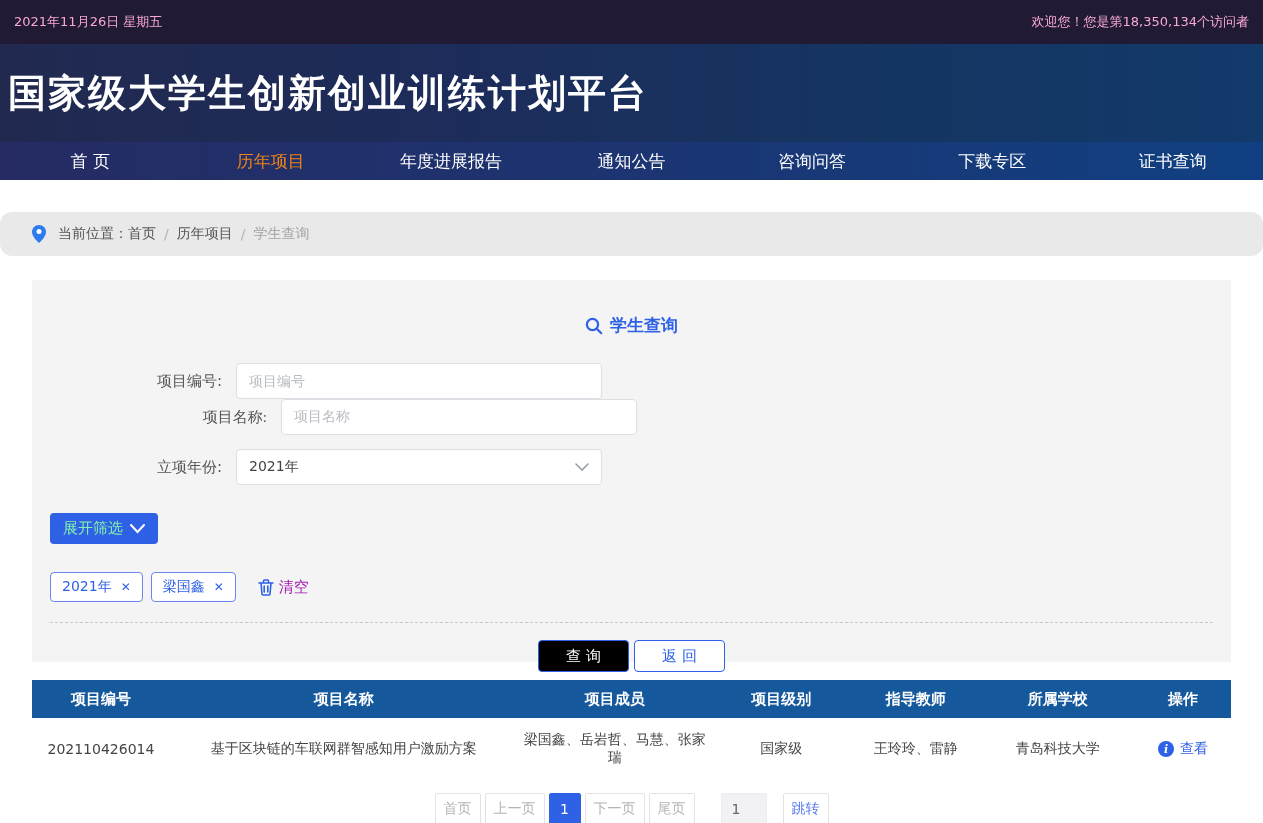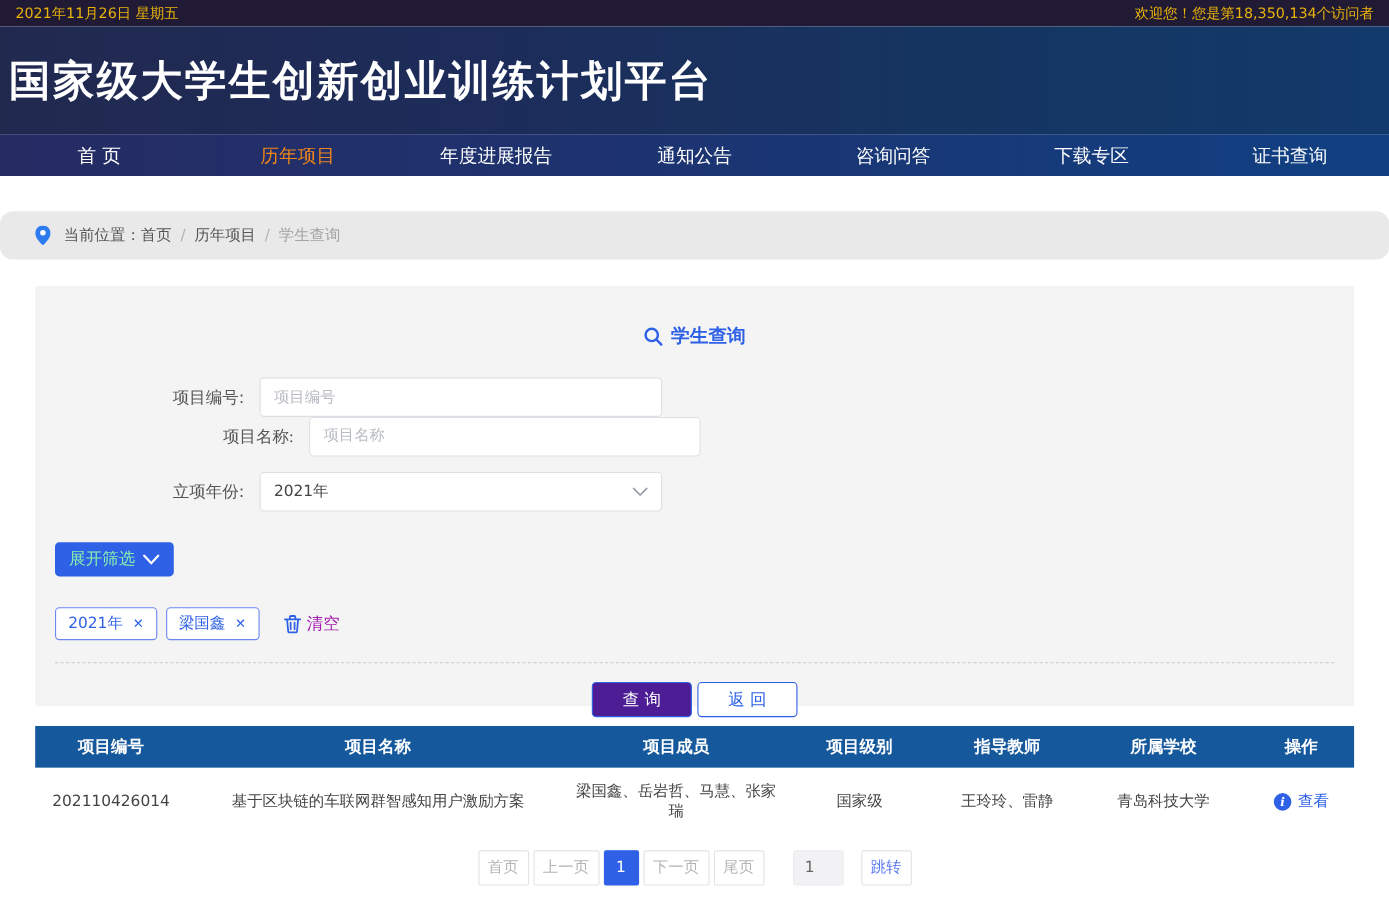--- a/index.html
+++ b/index.html
@@ -1,20 +1,20 @@
 <!DOCTYPE html>
 <html><head>
 <meta charset="utf-8">
 <style>
   * { margin:0; padding:0; box-sizing:border-box; }
   html,body { width:1263px; background:#fff; font-family:"DejaVu Sans","Liberation Sans",sans-serif; }
   body { height:823px; overflow:hidden; }
 
   
-  .topbar { height:24px; background:#201a35; color:#eab308; display:flex; justify-content:space-between; align-items:center; padding:0 14px; font-size:13px; }
+  .topbar { height:44px; background:#201a35; color:#f9a8d4; display:flex; justify-content:space-between; align-items:center; padding:0 14px; font-size:13px; }
 
   
   .banner { height:98px; background:linear-gradient(90deg,#21294f 0%,#1d2c5a 35%,#153561 70%,#123a6b 100%); display:flex; align-items:center; padding-left:8px; }
   .banner-title { color:#fff; font-size:38px; font-weight:700; letter-spacing:2px; }
 
   
   .nav { height:38px; display:flex; background:linear-gradient(90deg,#262b63 0%,#1d3370 45%,#104082 100%); }
   .nav-item { flex:1; display:flex; align-items:center; justify-content:center; color:#fff; font-size:17px; cursor:pointer; }
   .nav-item.active { color:#f08519; }
 
@@ -38,21 +38,21 @@
   .form-group.right .fg-input { width:356px; }
   .select-box { width:366px; height:36px; border:1px solid #dcdfe3; border-radius:4px; background:#fff; padding:0 12px; font-size:14px; color:#444; display:flex; align-items:center; justify-content:space-between; cursor:pointer; }
   .expand-btn { margin-top:14px; margin-left:0; display:inline-flex; align-items:center; gap:7px; background:#2e61e6; color:#86efac; border:none; border-radius:4px; height:31px; padding:0 13px; font-size:15px; cursor:pointer; font-family:inherit; }
   .tags-row { margin-top:28px; display:flex; align-items:center; }
   .tag { display:inline-flex; align-items:center; gap:9px; border:1px solid #6b86ef; color:#2e61e6; background:#fff; border-radius:4px; height:30px; padding:0 11px; font-size:14px; margin-right:8px; cursor:default; }
   .tag .tag-x { font-size:12px; font-weight:bold; cursor:pointer; }
   .clear-btn { display:inline-flex; align-items:center; gap:5px; color:#a21caf; font-size:15px; margin-left:14px; cursor:pointer; }
   .dash-sep { border:none; border-top:1px dashed #c9c9c9; margin-top:20px; }
   .btn-row { margin-top:17px; display:flex; justify-content:center; gap:5px; }
   .btn { height:32px; width:91px; border-radius:4px; font-size:15px; cursor:pointer; font-family:inherit; }
-  .btn-primary { background:#4c1d95; color:#fff; border:1px solid #2e61e6;text-align:center; }
+  .btn-primary { background:#000000; color:#fff; border:1px solid #2e61e6;text-align:center; }
   .btn-ghost { background:#fff; color:#2e61e6; border:1px solid #2e61e6; }
 
   
   .table { margin:18px 32px 0 32px; }
   .thead { display:flex; background:#15589c; color:#fff; height:38px; align-items:center; font-size:15px; font-weight:600; }
   .trow { display:flex; background:#fff; min-height:62px; align-items:center; font-size:14px; color:#444; }
   .cell { text-align:center; padding:0 4px; }
   .c1{width:11.5%;} .c2{width:29%;} .c3{width:16.2%;} .c4{width:11.6%;} .c5{width:10.8%;} .c6{width:12.9%;} .c7{width:8%;}
   .view-link { color:#2e61e6; cursor:pointer; display:inline-flex; align-items:center; gap:6px; }
   .info-ic { width:16px; height:16px; border-radius:50%; background:#2e61e6; color:#fff; font-size:11px; font-weight:bold; display:inline-flex; align-items:center; justify-content:center; font-style:italic; font-family:"DejaVu Serif",serif; }

